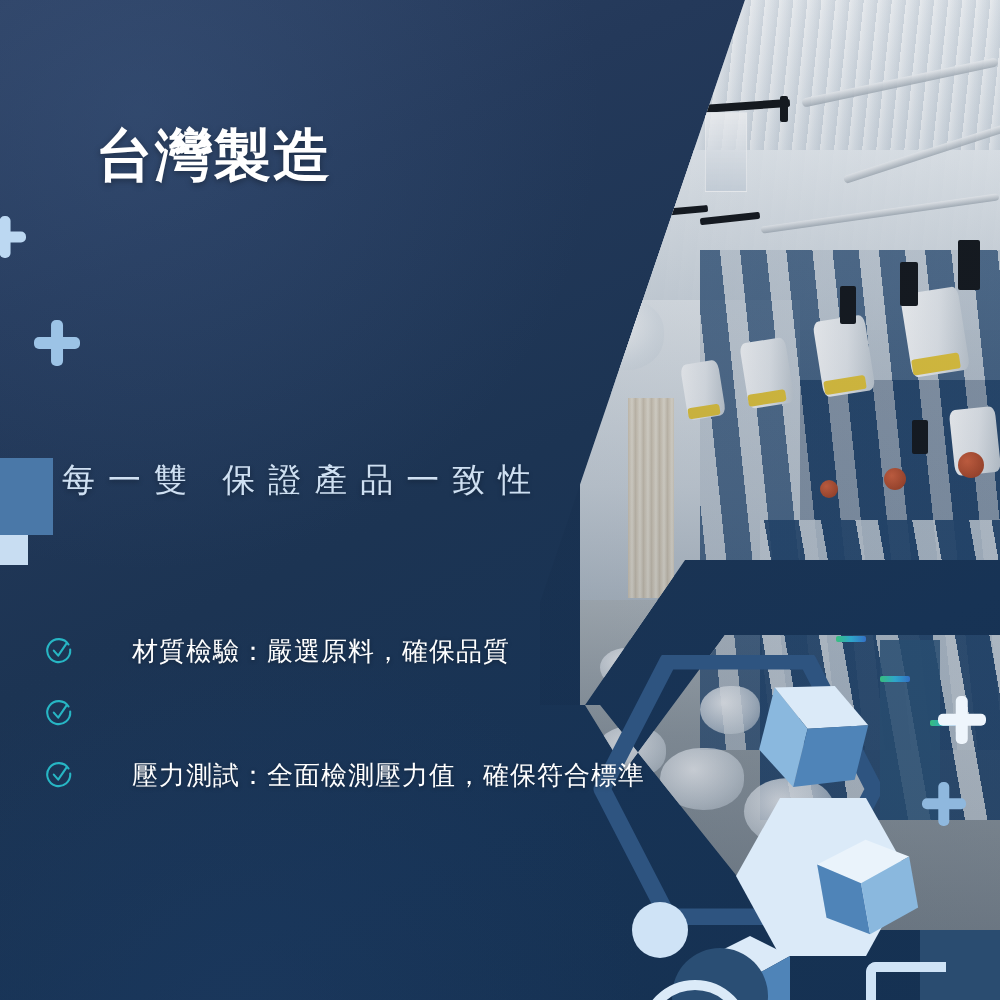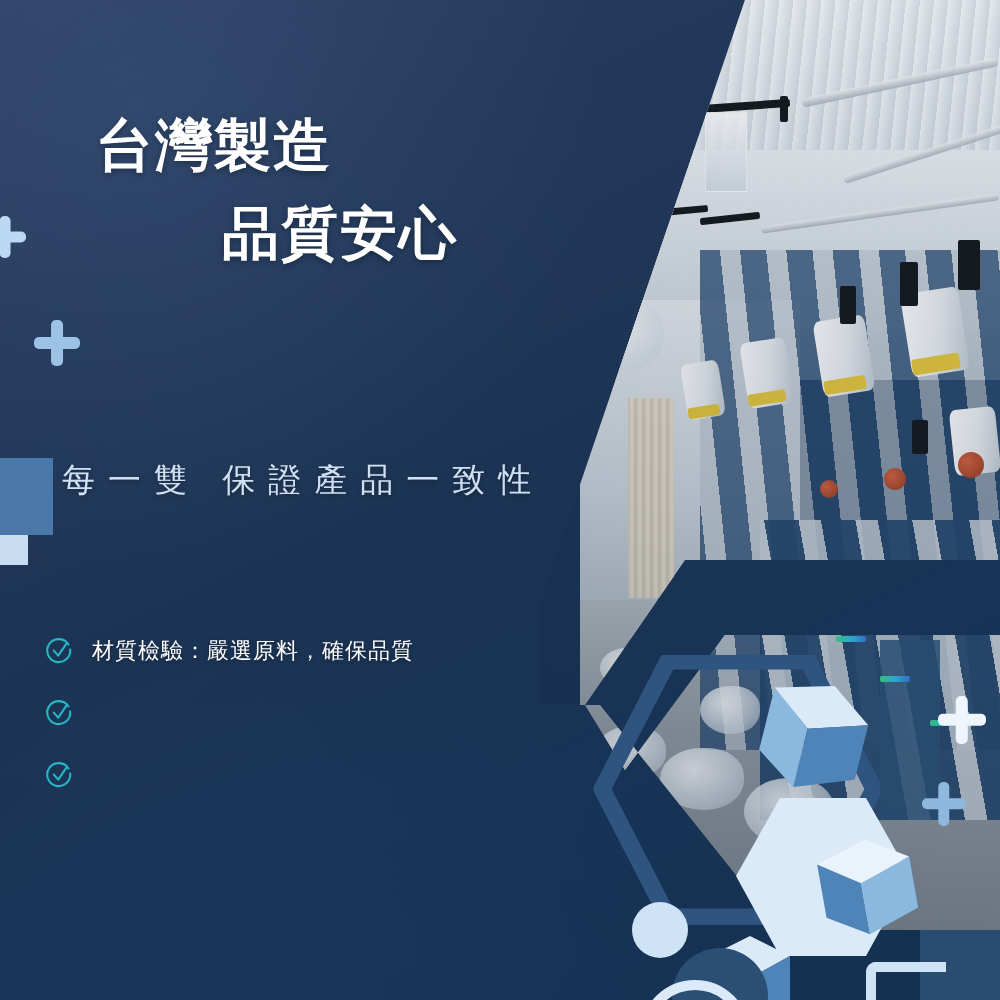--- a/index.html
+++ b/index.html
@@ -145,21 +145,21 @@
   
   .headline {
     position: absolute;
     color: #ffffff;
     font-weight: 700;
     font-size: 57px;
     letter-spacing: 2px;
     text-shadow: 0 2px 6px rgba(0,0,0,.35);
     white-space: nowrap;
   }
-  .headline-1 { left: 96px; top: 108px; }
+  .headline-1 { left: 96px; top: 118px; }
   .headline-2 { left: 222px; top: 196px; }
 
   .subtitle {
     position: absolute;
     left: 62px; top: 458px;
     color: #cfe0f2;
     font-size: 33px;
     letter-spacing: 13px;
     white-space: nowrap;
     text-shadow: 0 2px 5px rgba(0,0,0,.3);
@@ -187,24 +187,25 @@
     align-items: center;
     height: 62px;
   }
   .bullet-icon {
     width: 30px; height: 30px;
     flex: 0 0 30px;
     margin-right: 18px;
   }
   .bullet-text {
     color: #ffffff;
-    font-size: 22px;
+    font-size: 26px;
     letter-spacing: 1px;
     white-space: nowrap;
     text-shadow: 0 1px 4px rgba(0,0,0,.35);
+    margin-left: 40px;
   }
 </style>
 </head>
 <body>
 
 <div id="stage">
 
   <div class="bg-sheen"></div>
   <div class="bg-sheen2"></div>
 
@@ -303,21 +304,20 @@
   </svg>
 
   <div class="circle" style="left:632px; top:902px; width:56px; height:56px; background:#cfe3f6;"></div>
   <div class="circle" style="left:672px; top:948px; width:96px; height:96px; background:#2a4e74;"></div>
   <div class="circle" style="left:640px; top:980px; width:90px; height:90px; background:transparent; border:10px solid #dbeaf8;"></div>
 
   <div class="sq" style="left:920px; top:930px; width:80px; height:70px; background:#2a4c70;"></div>
   <div class="bracket" style="left:866px; top:962px; width:70px; height:48px; border-width:10px 0 0 10px; border-color:#cfe3f6; border-radius:10px 0 0 0;"></div>
 
   <div class="headline headline-1">台灣製造</div>
-  <div class="headline headline-2">品質安心</div>
 
   <div class="subtitle-bar"></div>
   <div class="subtitle-bar-small"></div>
   <div class="subtitle">每一雙 保證產品一致性</div>
 
   <div class="bullets">
 
     <div class="bullet">
       <span class="bullet-icon">
         <svg width="30" height="30" viewBox="0 0 30 30">
@@ -338,17 +338,18 @@
       </span>
     </div>
 
     <div class="bullet">
       <span class="bullet-icon">
         <svg width="30" height="30" viewBox="0 0 30 30">
           <path d="M24.5 8.5 A11.5 11.5 0 1 0 26.2 13.6" fill="none" stroke="#27b6c4" stroke-width="2.1" stroke-linecap="round"></path>
           <path d="M9.8 14.6 L14.2 19.6 L22.6 7.4" fill="none" stroke="#27b6c4" stroke-width="2.1" stroke-linecap="round" stroke-linejoin="round"></path>
         </svg>
       </span>
+      <span class="bullet-text">壓力測試：全面檢測壓力值，確保符合標準</span>
     </div>
 
   </div>
 
 </div>
 
 </body></html>

